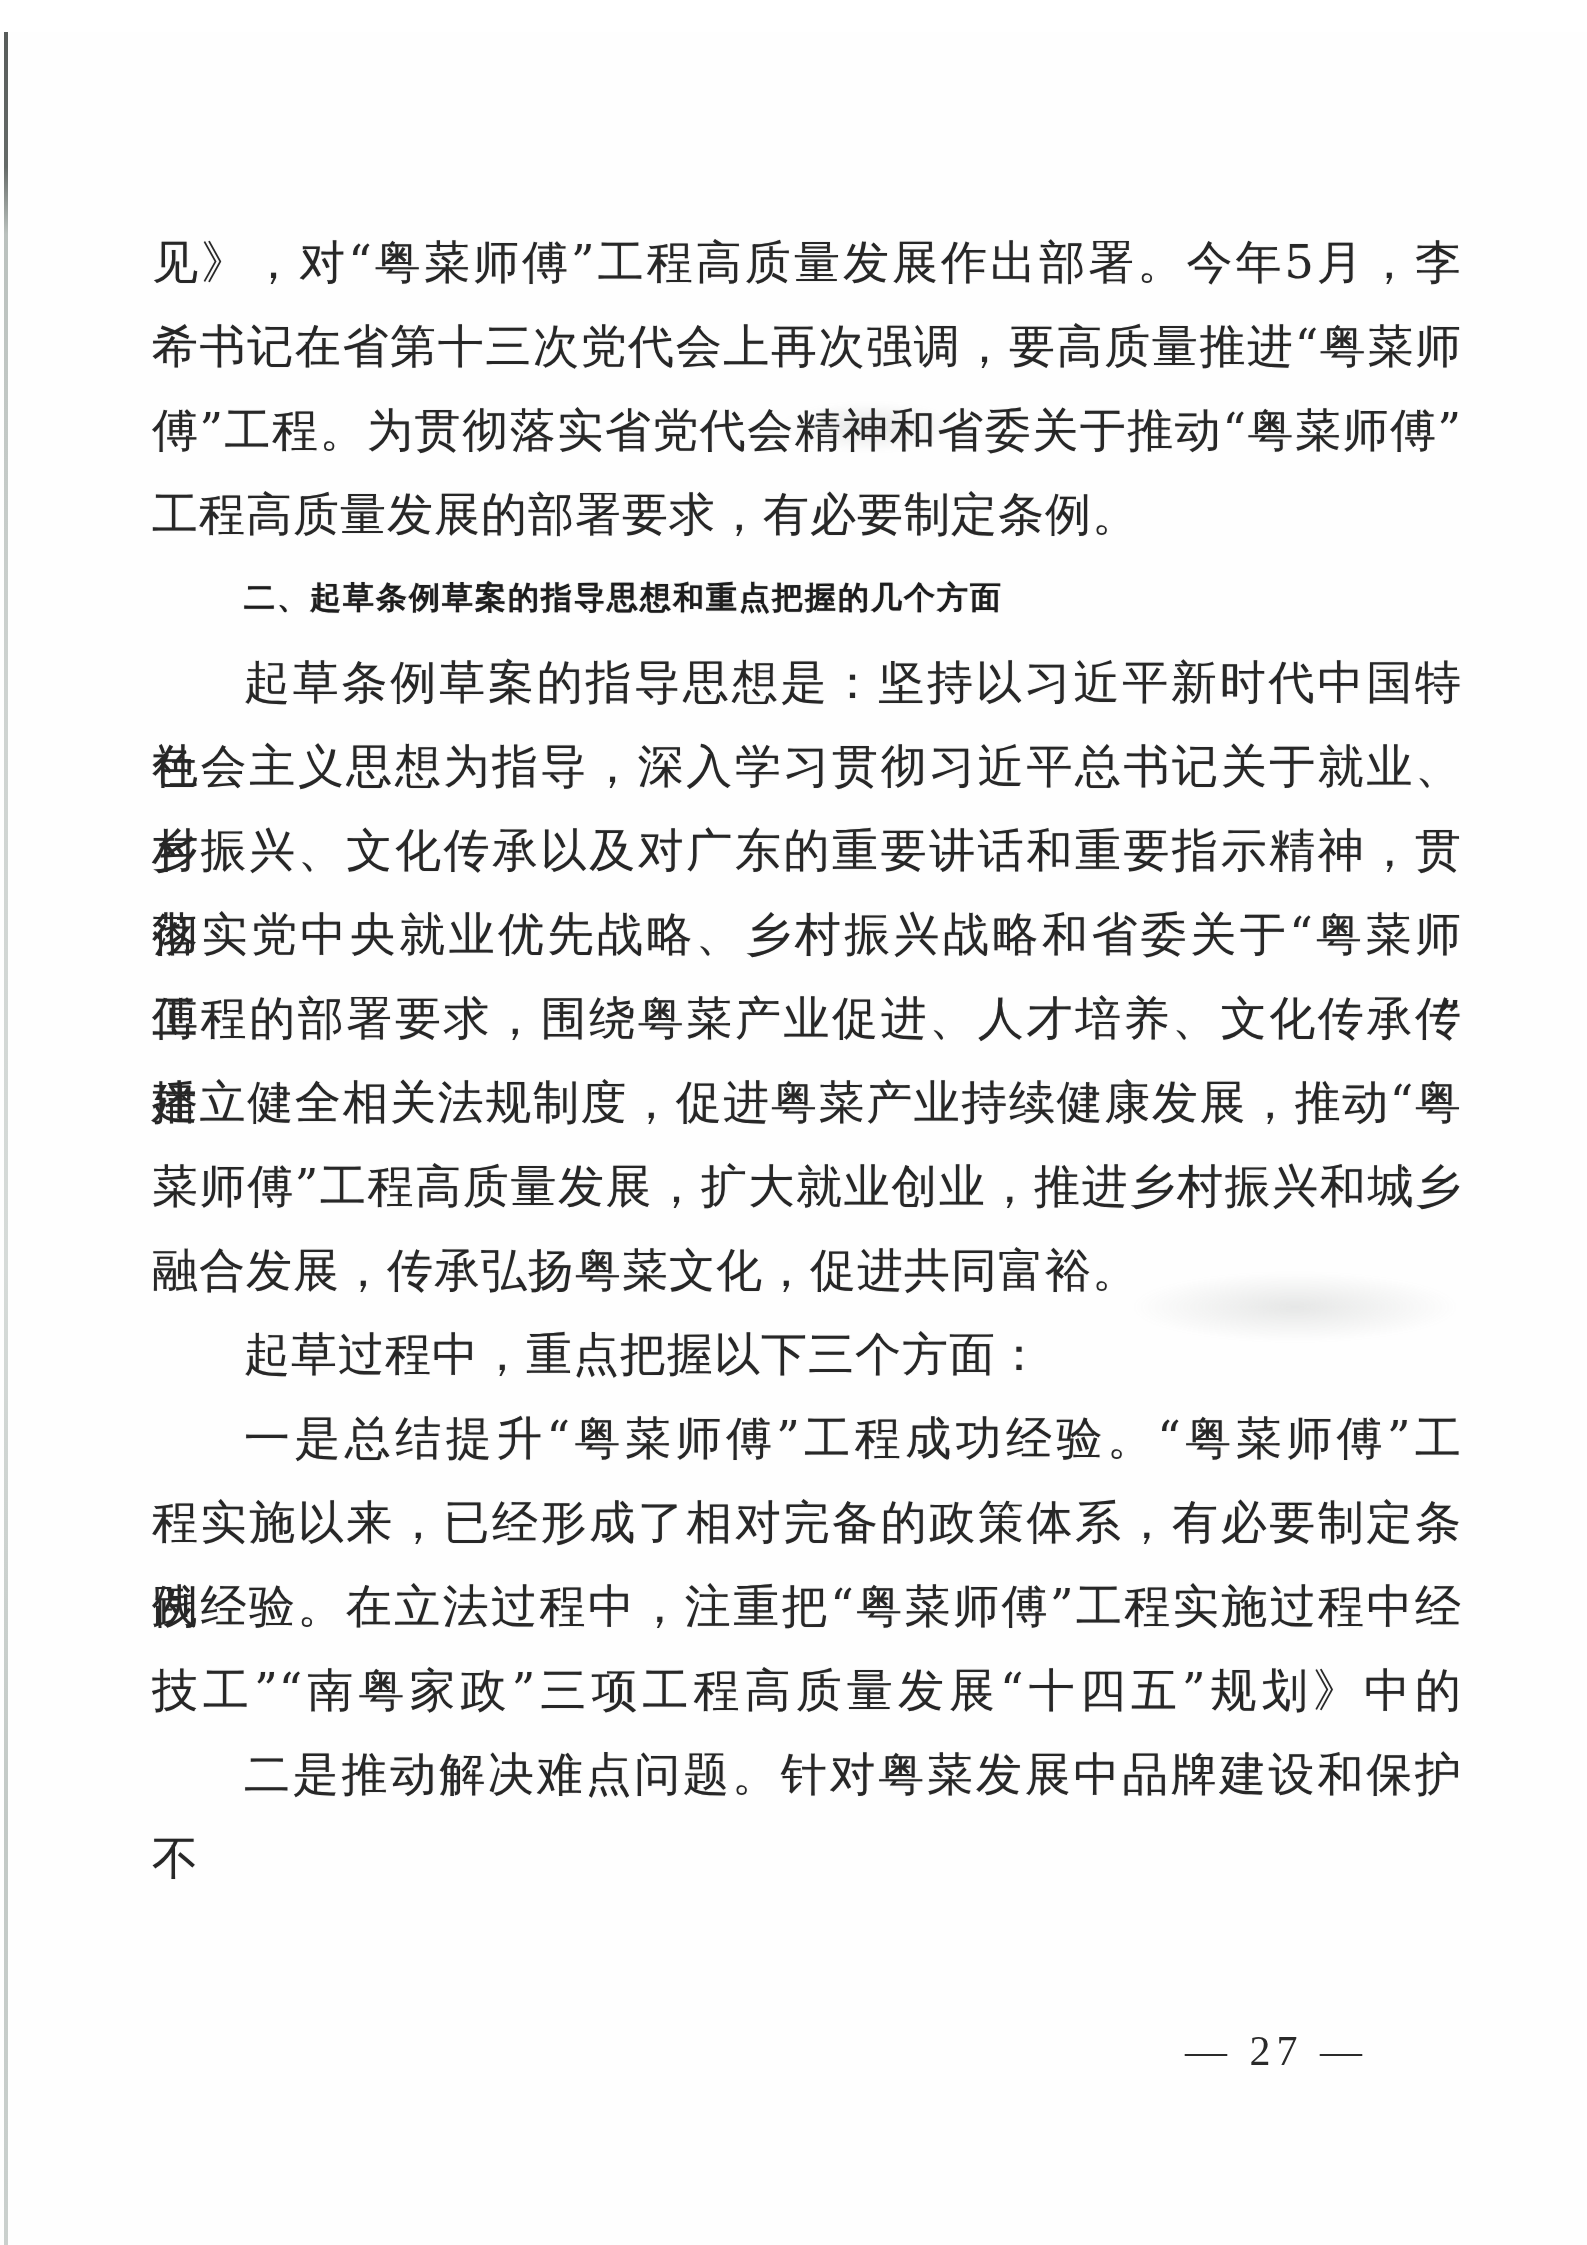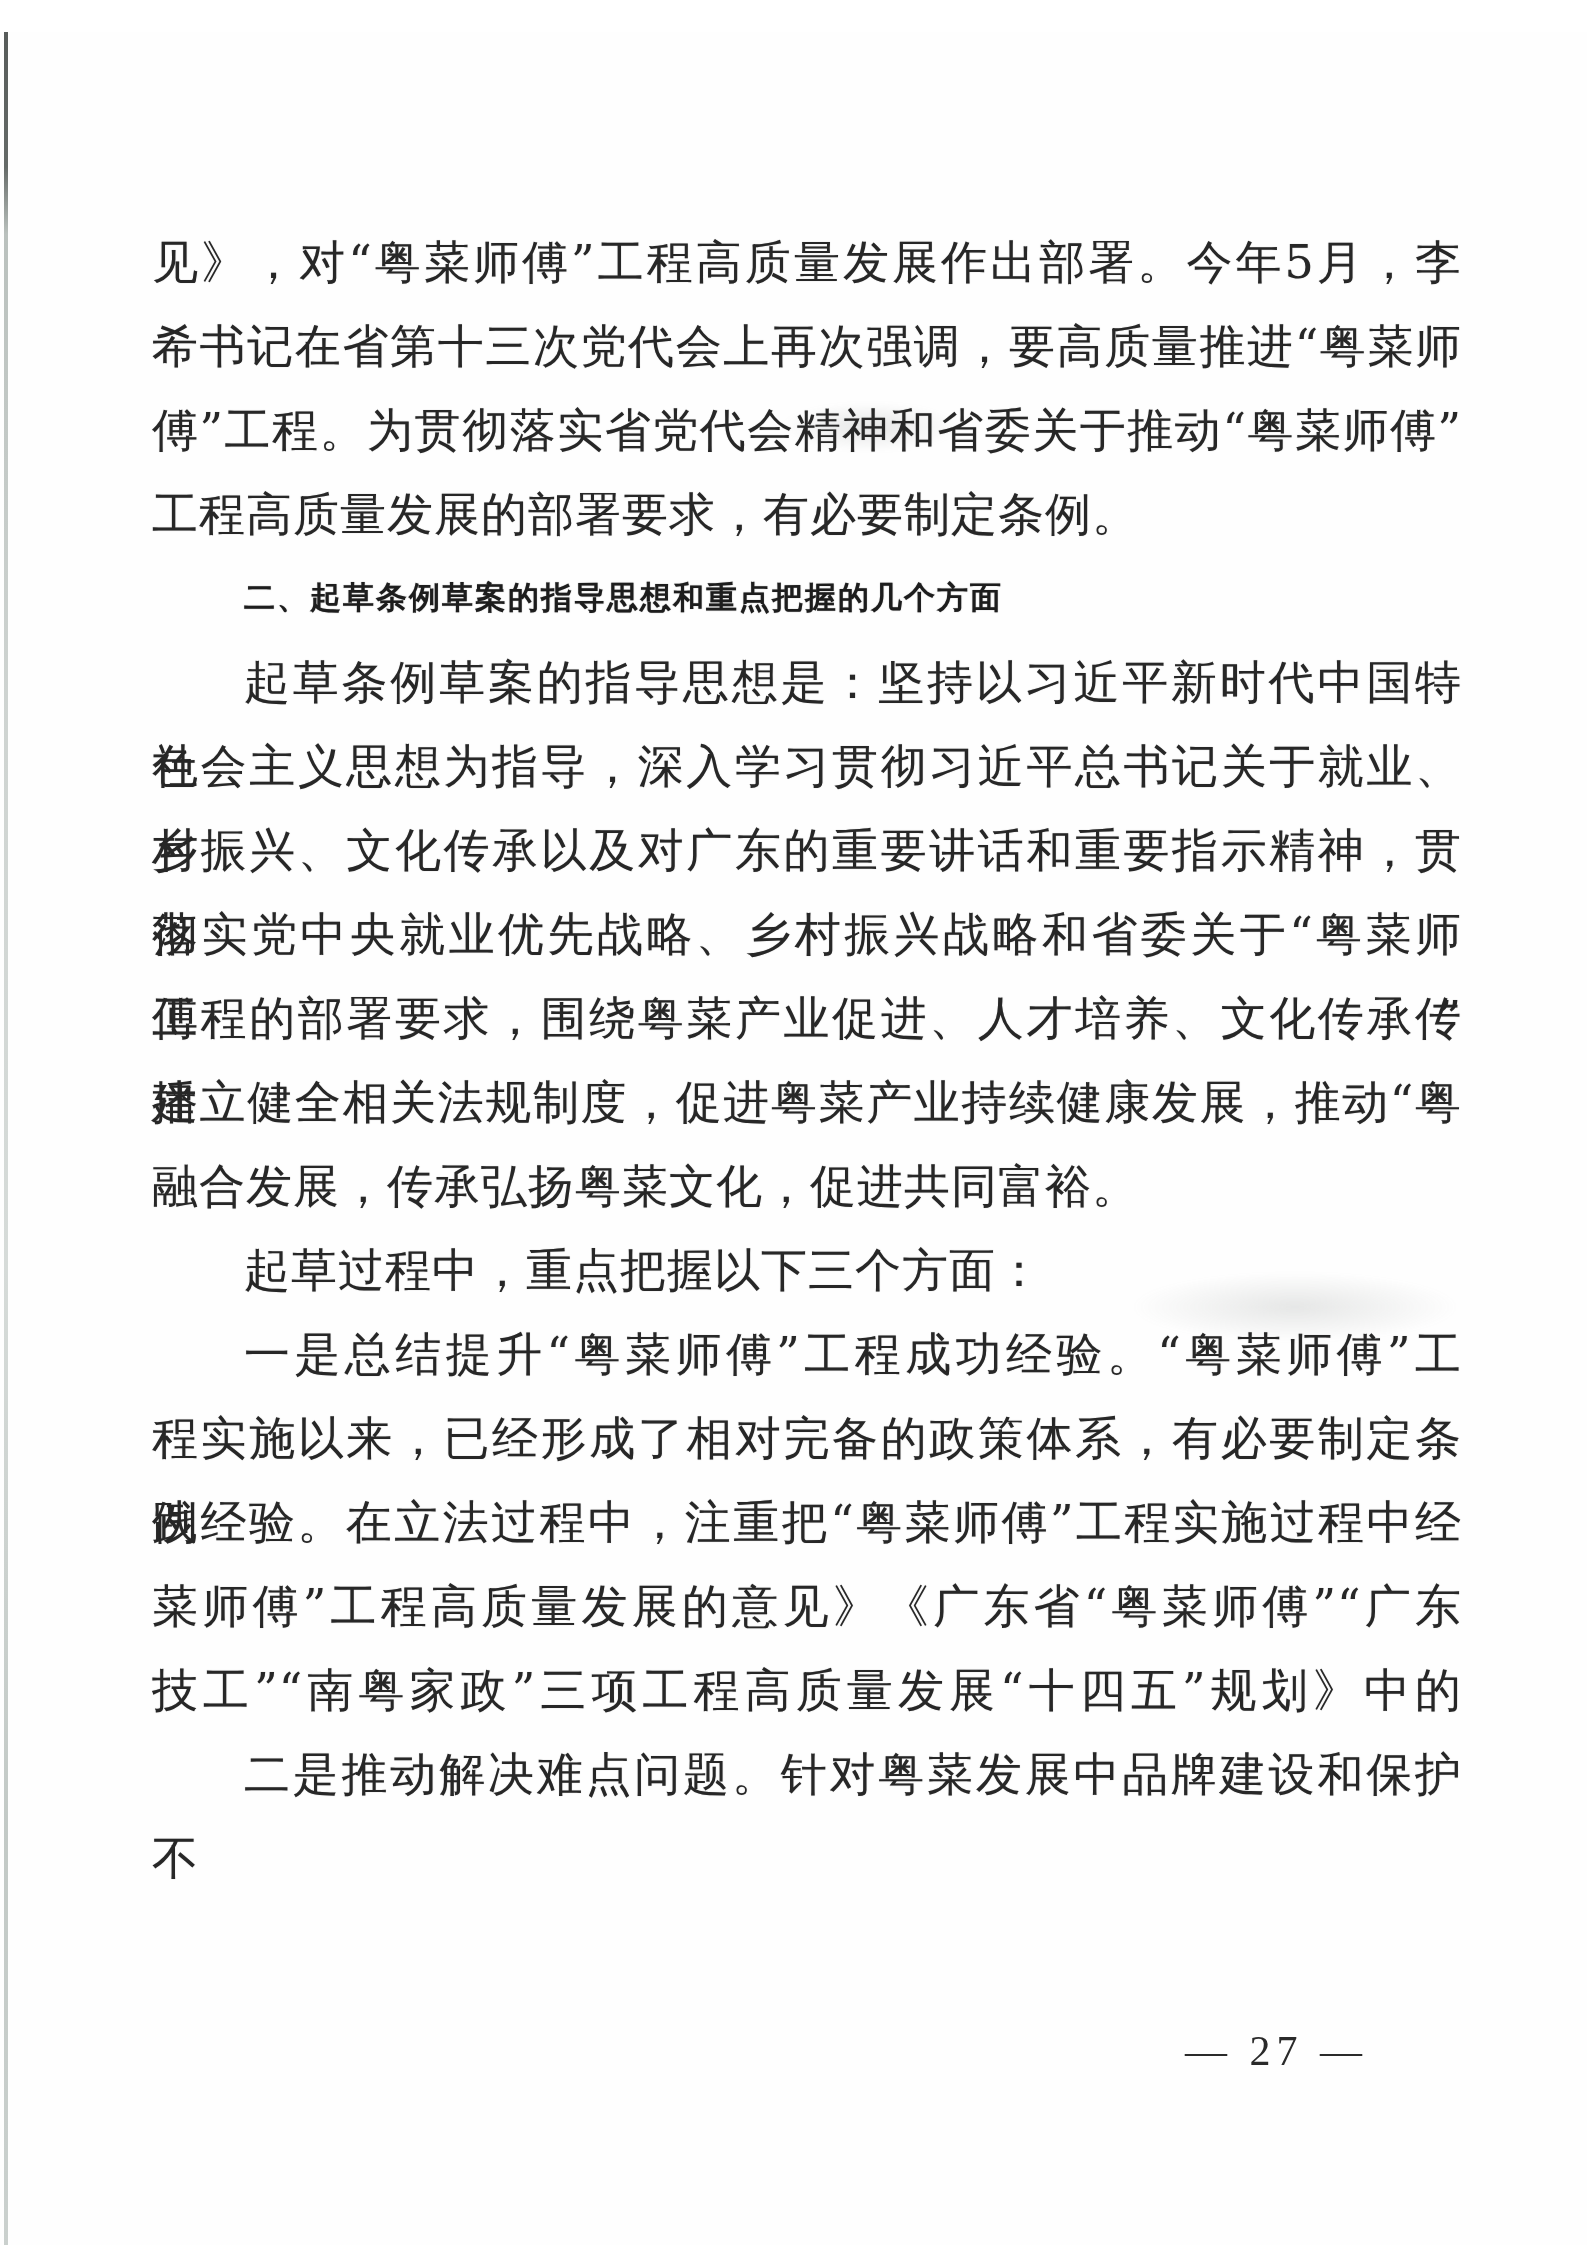--- a/index.html
+++ b/index.html
@@ -96,25 +96,25 @@
     <div class="line justify">希书记在省第十三次党代会上再次强调，要高质量推进“粤菜师</div>
     <div class="line justify">傅”工程。为贯彻落实省党代会精神和省委关于推动“粤菜师傅”</div>
     <div class="line">工程高质量发展的部署要求，有必要制定条例。</div>
     <div class="line heading indent">二、起草条例草案的指导思想和重点把握的几个方面</div>
     <div class="line justify indent">起草条例草案的指导思想是：坚持以习近平新时代中国特色</div>
     <div class="line justify">社会主义思想为指导，深入学习贯彻习近平总书记关于就业、乡</div>
     <div class="line justify">村振兴、文化传承以及对广东的重要讲话和重要指示精神，贯彻</div>
     <div class="line justify">落实党中央就业优先战略、乡村振兴战略和省委关于“粤菜师傅”</div>
     <div class="line justify">工程的部署要求，围绕粤菜产业促进、人才培养、文化传承传播</div>
     <div class="line justify">建立健全相关法规制度，促进粤菜产业持续健康发展，推动“粤</div>
+    <div class="line justify">菜师傅”工程高质量发展，扩大就业创业，推进乡村振兴和城乡</div>
     <div class="line">融合发展，传承弘扬粤菜文化，促进共同富裕。</div>
     <div class="line indent">起草过程中，重点把握以下三个方面：</div>
     <div class="line justify indent">一是总结提升“粤菜师傅”工程成功经验。“粤菜师傅”工</div>
     <div class="line justify">程实施以来，已经形成了相对完备的政策体系，有必要制定条例</div>
     <div class="line justify">践经验。在立法过程中，注重把“粤菜师傅”工程实施过程中经</div>
-    <div class="line justify">菜师傅”工程高质量发展的意见》《广东省“粤菜师傅”“广东</div>
     <div class="line justify">技工”“南粤家政”三项工程高质量发展“十四五”规划》中的</div>
     <div class="line justify indent">二是推动解决难点问题。针对粤菜发展中品牌建设和保护不</div>
   </div>
 
   <div class="page-number">— 27 —</div>
 
 </div>
 
 </body></html>

